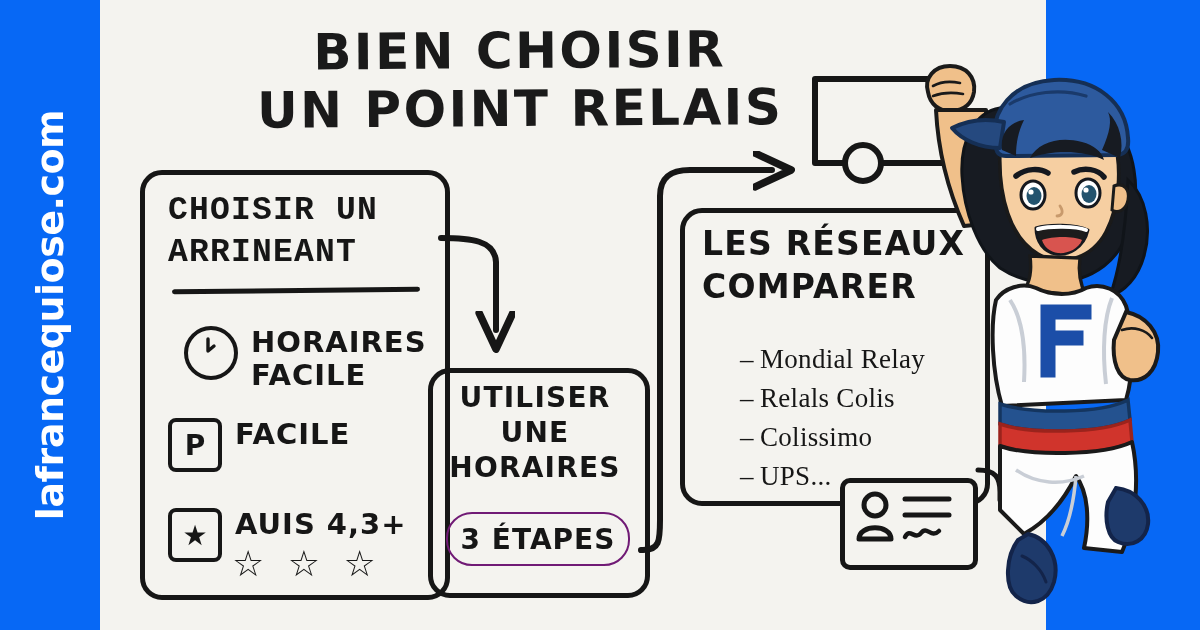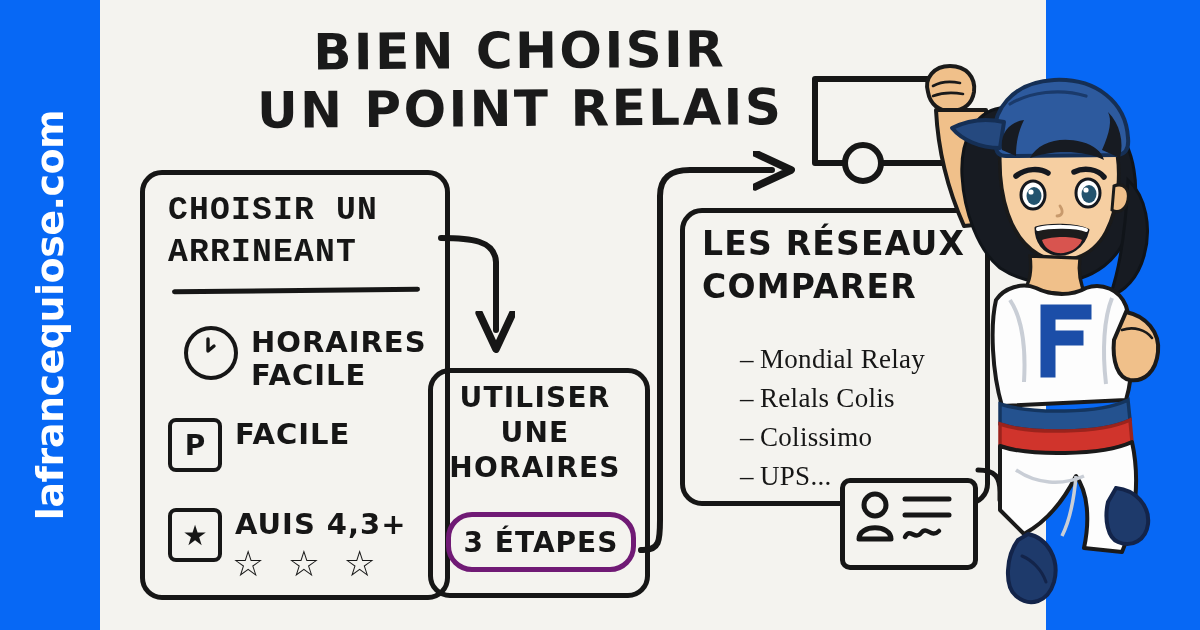--- a/index.html
+++ b/index.html
@@ -104,21 +104,21 @@
     font-size:36px;letter-spacing:6px;color:#161616;line-height:36px;
   }
 
   
   .head-mid{
     left:440px;top:380px;width:190px;text-align:center;
     font-size:28px;line-height:35px;
   }
   .pill{
     position:absolute;left:446px;top:512px;width:180px;height:50px;
-    border:5px solid #701a75;border-radius:26px;
+    border:2px solid #701a75;border-radius:26px;
     display:flex;align-items:center;justify-content:center;
     font-family:"DejaVu Sans", sans-serif;font-weight:bold;font-size:28px;
     letter-spacing:1px;color:#161616;
   }
 
   
   .head-right{
     left:702px;top:222px;width:270px;
     font-size:33px;line-height:43px;
   }

